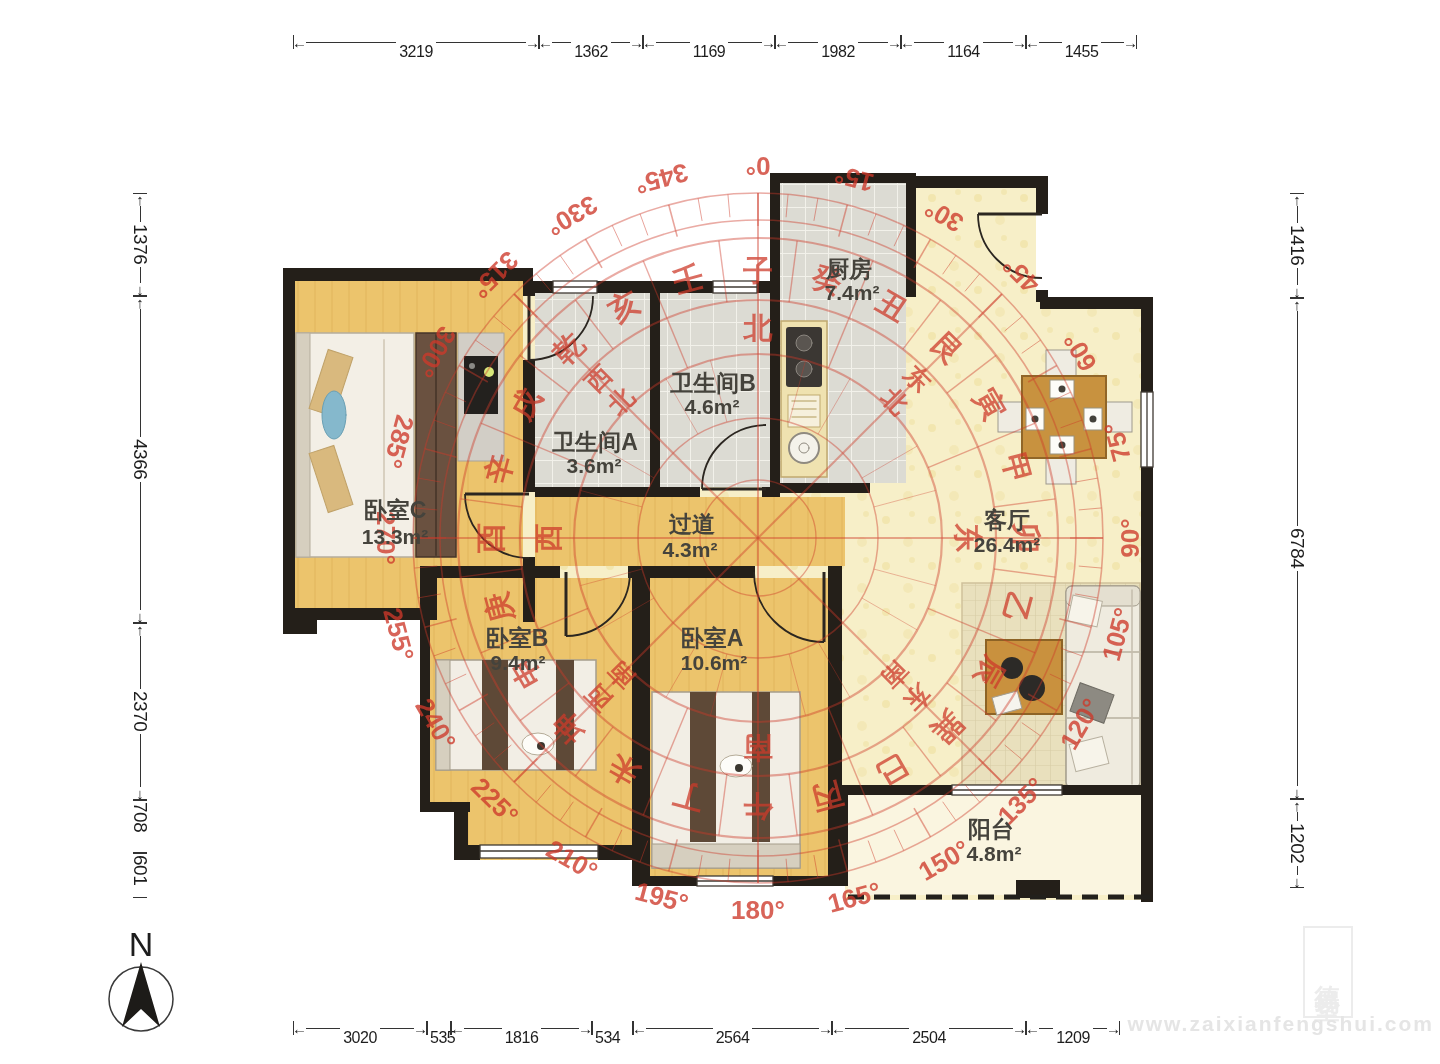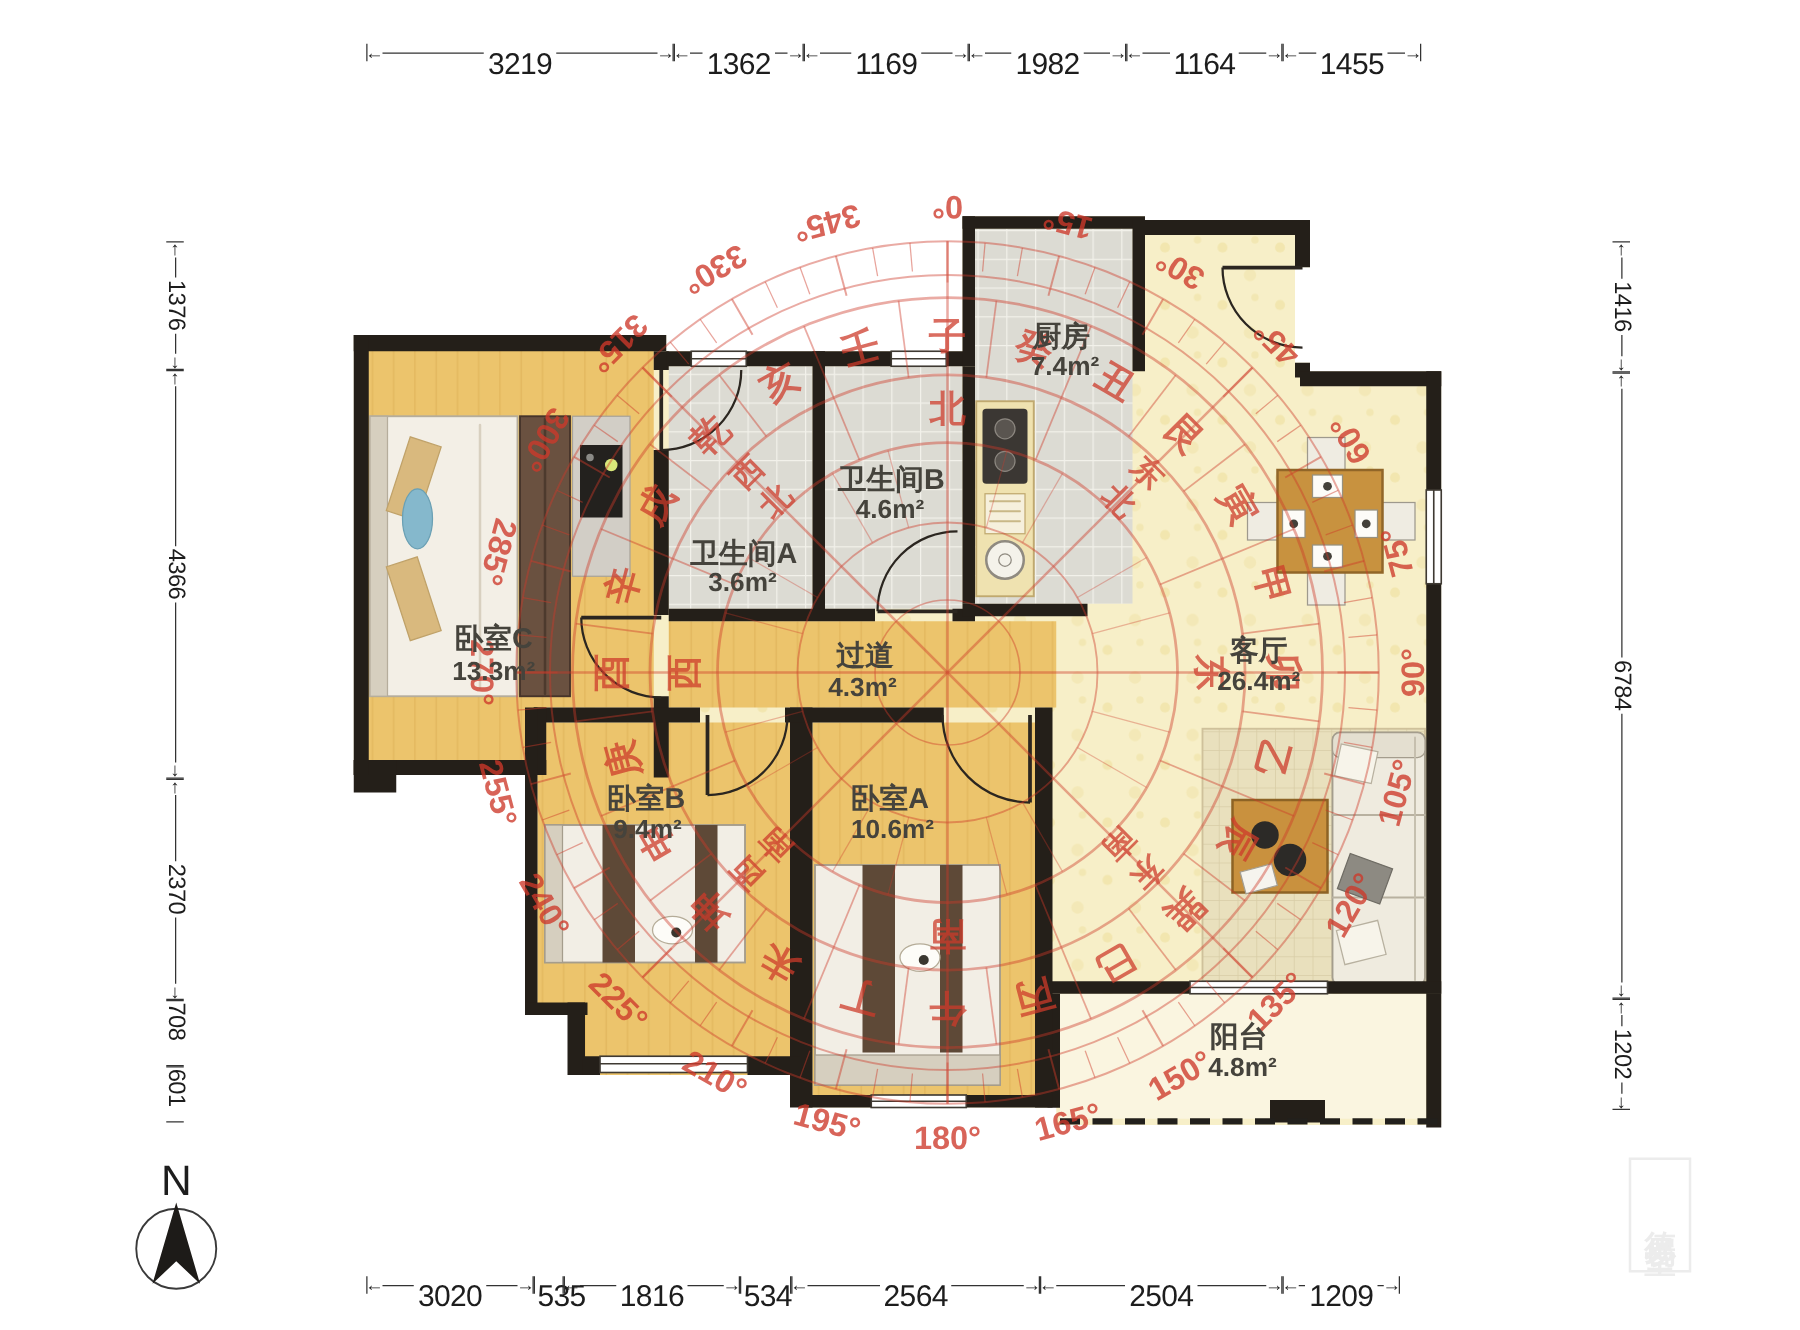--- a/index.html
+++ b/index.html
@@ -8,21 +8,21 @@
   .stage{position:absolute;inset:0;}
   svg{position:absolute;left:0;top:0;}
   
   .dim-row{position:absolute;display:flex;}
   .hdim{display:flex;align-items:center;height:24px;position:relative;color:#1d1d1d;}
   .hdim::before,.hdim::after{content:"";position:absolute;top:5px;width:1px;height:14px;background:#333;}
   .hdim::before{left:0;}
   .hdim::after{right:0;}
   .hdim .ln{flex:1;height:1px;background:#333;min-width:2px;}
   .hdim .arr{font-size:15px;line-height:1;margin:0 -1px;color:#222;}
-  .hdim .lbl{font-size:24px;padding:0 3px;white-space:nowrap;letter-spacing:-0.5px;margin-top:20px;}
+  .hdim .lbl{font-size:16px;padding:0 3px;white-space:nowrap;letter-spacing:-0.5px;margin-top:20px;}
   .dim-col{position:absolute;display:flex;flex-direction:column;}
   .vdim{display:flex;flex-direction:column;align-items:center;width:44px;position:relative;color:#1d1d1d;}
   .vdim::before,.vdim::after{content:"";position:absolute;left:15px;width:14px;height:1px;background:#333;}
   .vdim::before{top:0;}
   .vdim::after{bottom:0;}
   .vdim .ln{flex:1;width:1px;background:#333;min-height:2px;}
   .vdim .arr{font-size:15px;line-height:1;margin:-1px 0;color:#222;}
   .vdim .lbl{font-size:19px;writing-mode:vertical-rl;padding:2px 0;letter-spacing:-0.5px;white-space:nowrap;}
   
   .seal{position:absolute;left:1303px;top:926px;width:46px;height:88px;border:2px solid #ececec;
@@ -601,15 +601,16 @@
         <span class="arr">↑</span>
         <span class="ln"></span>
         <span class="lbl">1202</span>
         <span class="ln"></span>
         <span class="arr">↓</span>
       </div>
   </div>
 
   <div class="seal">德易堂</div>
   <div class="wm-lines">
+    <div class="l2">www.zaixianfengshui.com</div>
   </div>
 
 </div>
 
 </body></html>

